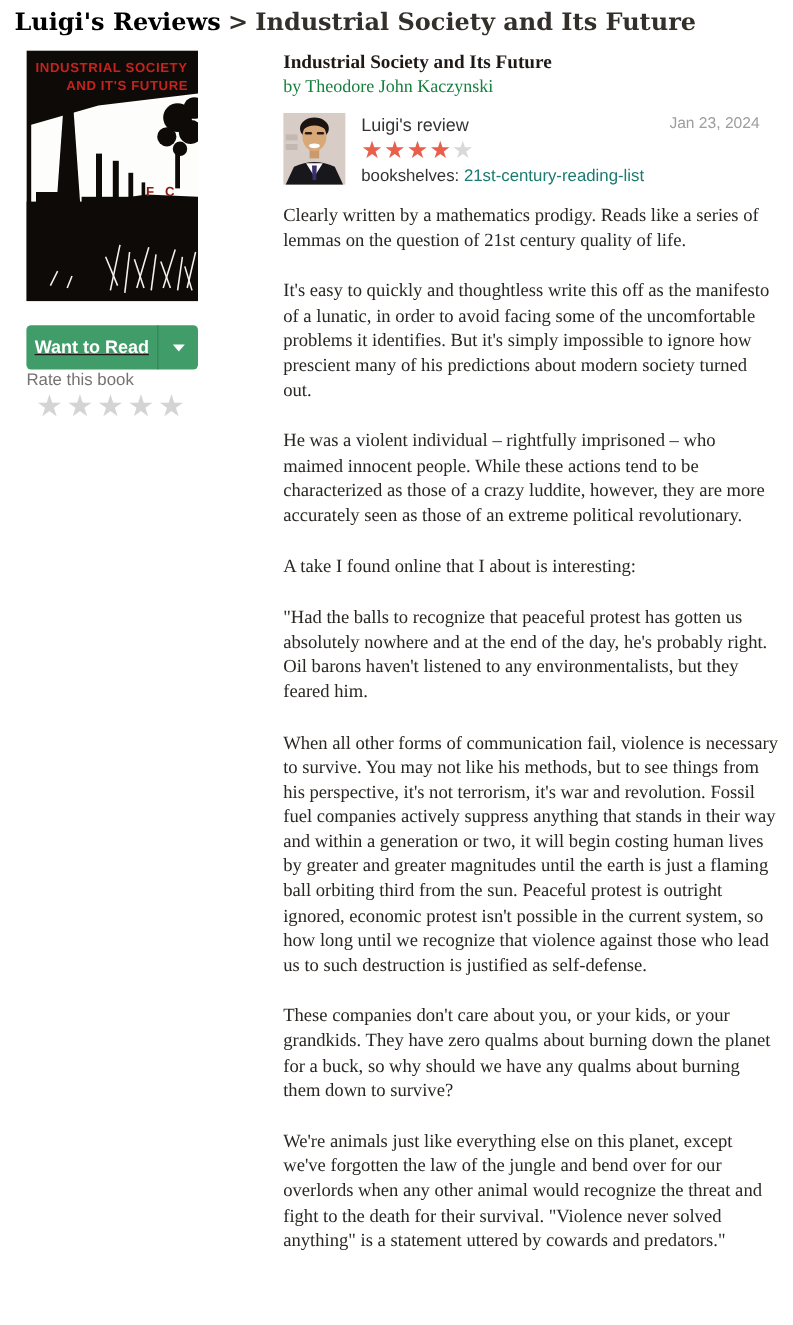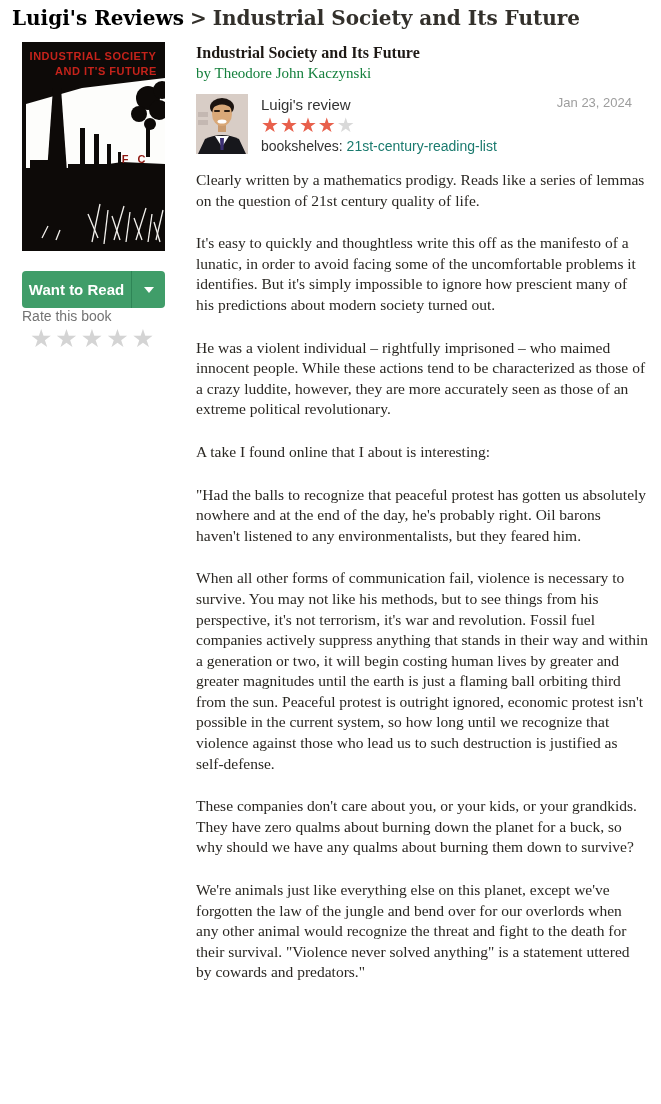--- a/index.html
+++ b/index.html
@@ -10,31 +10,32 @@
   
   .breadcrumb{
     padding:6px 12px 4px;
     font-family:"DejaVu Serif",serif;
     font-size:20px;font-weight:bold;color:#33302b;
     white-space:nowrap;
   }
   .breadcrumb a{color:#000000;text-decoration:none;cursor:pointer;}
   .breadcrumb .sep{margin:0 6px;color:#33302b;}
 
-  .content{display:flex;padding:0 12px;margin-top:8px;}
+  .content{display:flex;padding:0 12px;margin-top:8px;gap:40px;}
   .left-col{width:143px;margin-left:10px;flex-shrink:0;}
   .right-col{margin-left:31px;width:452px;position:relative;}
 
   .cover{display:block;cursor:pointer;}
 
   
   .wtr-btn{
     margin-top:20px;display:flex;height:37px;background:#409d69;
     border-radius:4px;overflow:hidden;cursor:pointer;
     font-family:"Liberation Sans",sans-serif;
+    text-decoration:underline;
   }
   .wtr-main{
     flex:1;color:#fff;font-weight:bold;font-size:15px;
     display:flex;align-items:center;justify-content:center;
   }
   .wtr-divider{width:1px;background:#2e8556;}
   .wtr-caret-zone{width:33px;display:flex;align-items:center;justify-content:center;}
   .caret-down{
     width:0;height:0;
     border-left:5px solid transparent;border-right:5px solid transparent;

